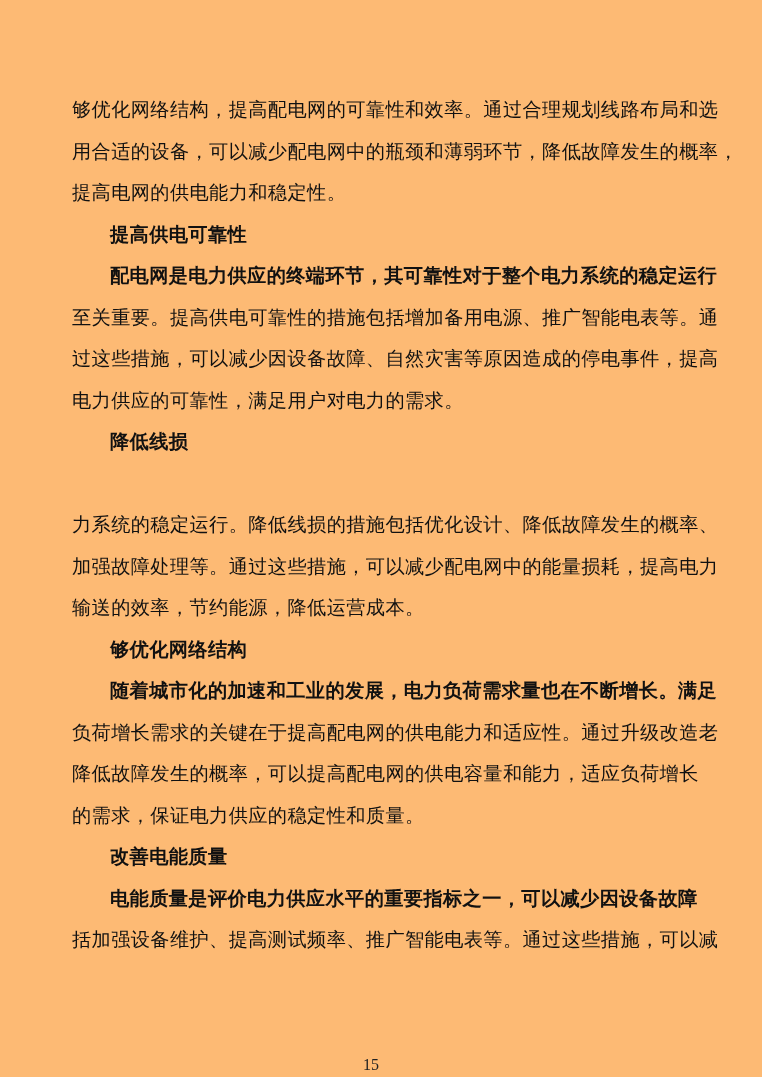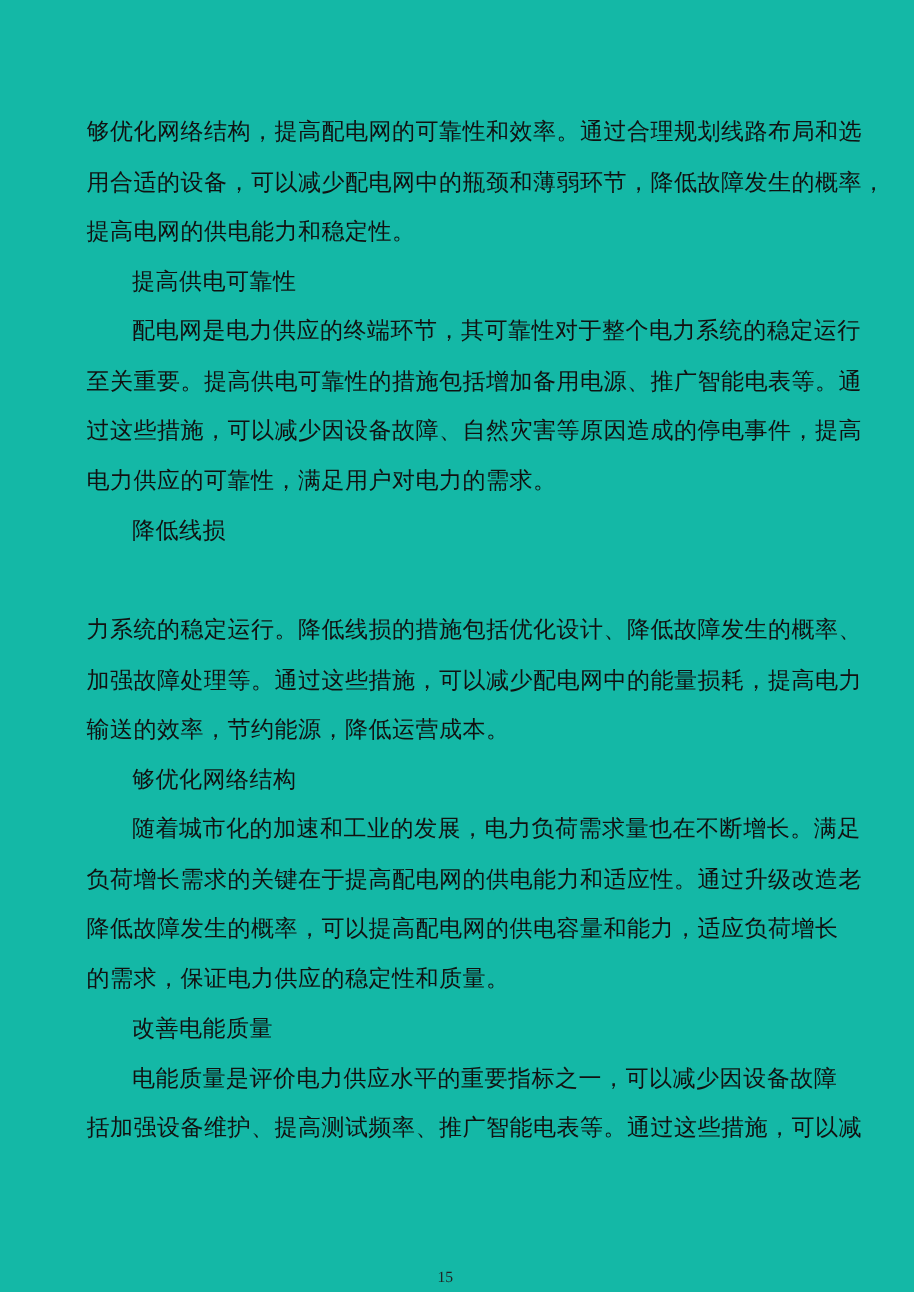--- a/index.html
+++ b/index.html
@@ -1,22 +1,22 @@
 <!DOCTYPE html>
 <html><head>
   <meta charset="utf-8">
   <style>
     html, body { margin: 0; padding: 0; background: #ffffff; }
     body { width: 762px; height: 1077px; position: relative; overflow: hidden;
            font-family: "DejaVu Serif", "Liberation Serif", serif; color: #111; }
-    .page { position: absolute; left: 0; top: 0; width: 762px; height: 1077px; background: #14b8a6; }
+    .page { position: absolute; left: 0; top: 0; width: 762px; height: 1077px; background: #fdba74; }
     .line { position: absolute; left: 72px; font-size: 19.2px; line-height: 24px; white-space: nowrap; letter-spacing: 0.4px; }
-    .indent { left: 110px; }
+    .indent { left: 110px; font-weight: bold; }
     .pagenum { position: absolute; left: 0; width: 742px; top: 1056px; text-align: center;
-               font-family: "Liberation Serif", serif; font-size: 13px; color: #222; }
+               font-family: "Liberation Serif", serif; font-size: 16px; color: #222; }
   </style>
 </head>
 <body>
 
 <div class="page">
   <div class="line" style="top:98px">够优化网络结构，提高配电网的可靠性和效率。通过合理规划线路布局和选</div>
   <div class="line" style="top:140px">用合适的设备，可以减少配电网中的瓶颈和薄弱环节，降低故障发生的概率，</div>
   <div class="line" style="top:181px">提高电网的供电能力和稳定性。</div>
   <div class="line indent" style="top:223px">提高供电可靠性</div>
   <div class="line indent" style="top:264px">配电网是电力供应的终端环节，其可靠性对于整个电力系统的稳定运行</div>

